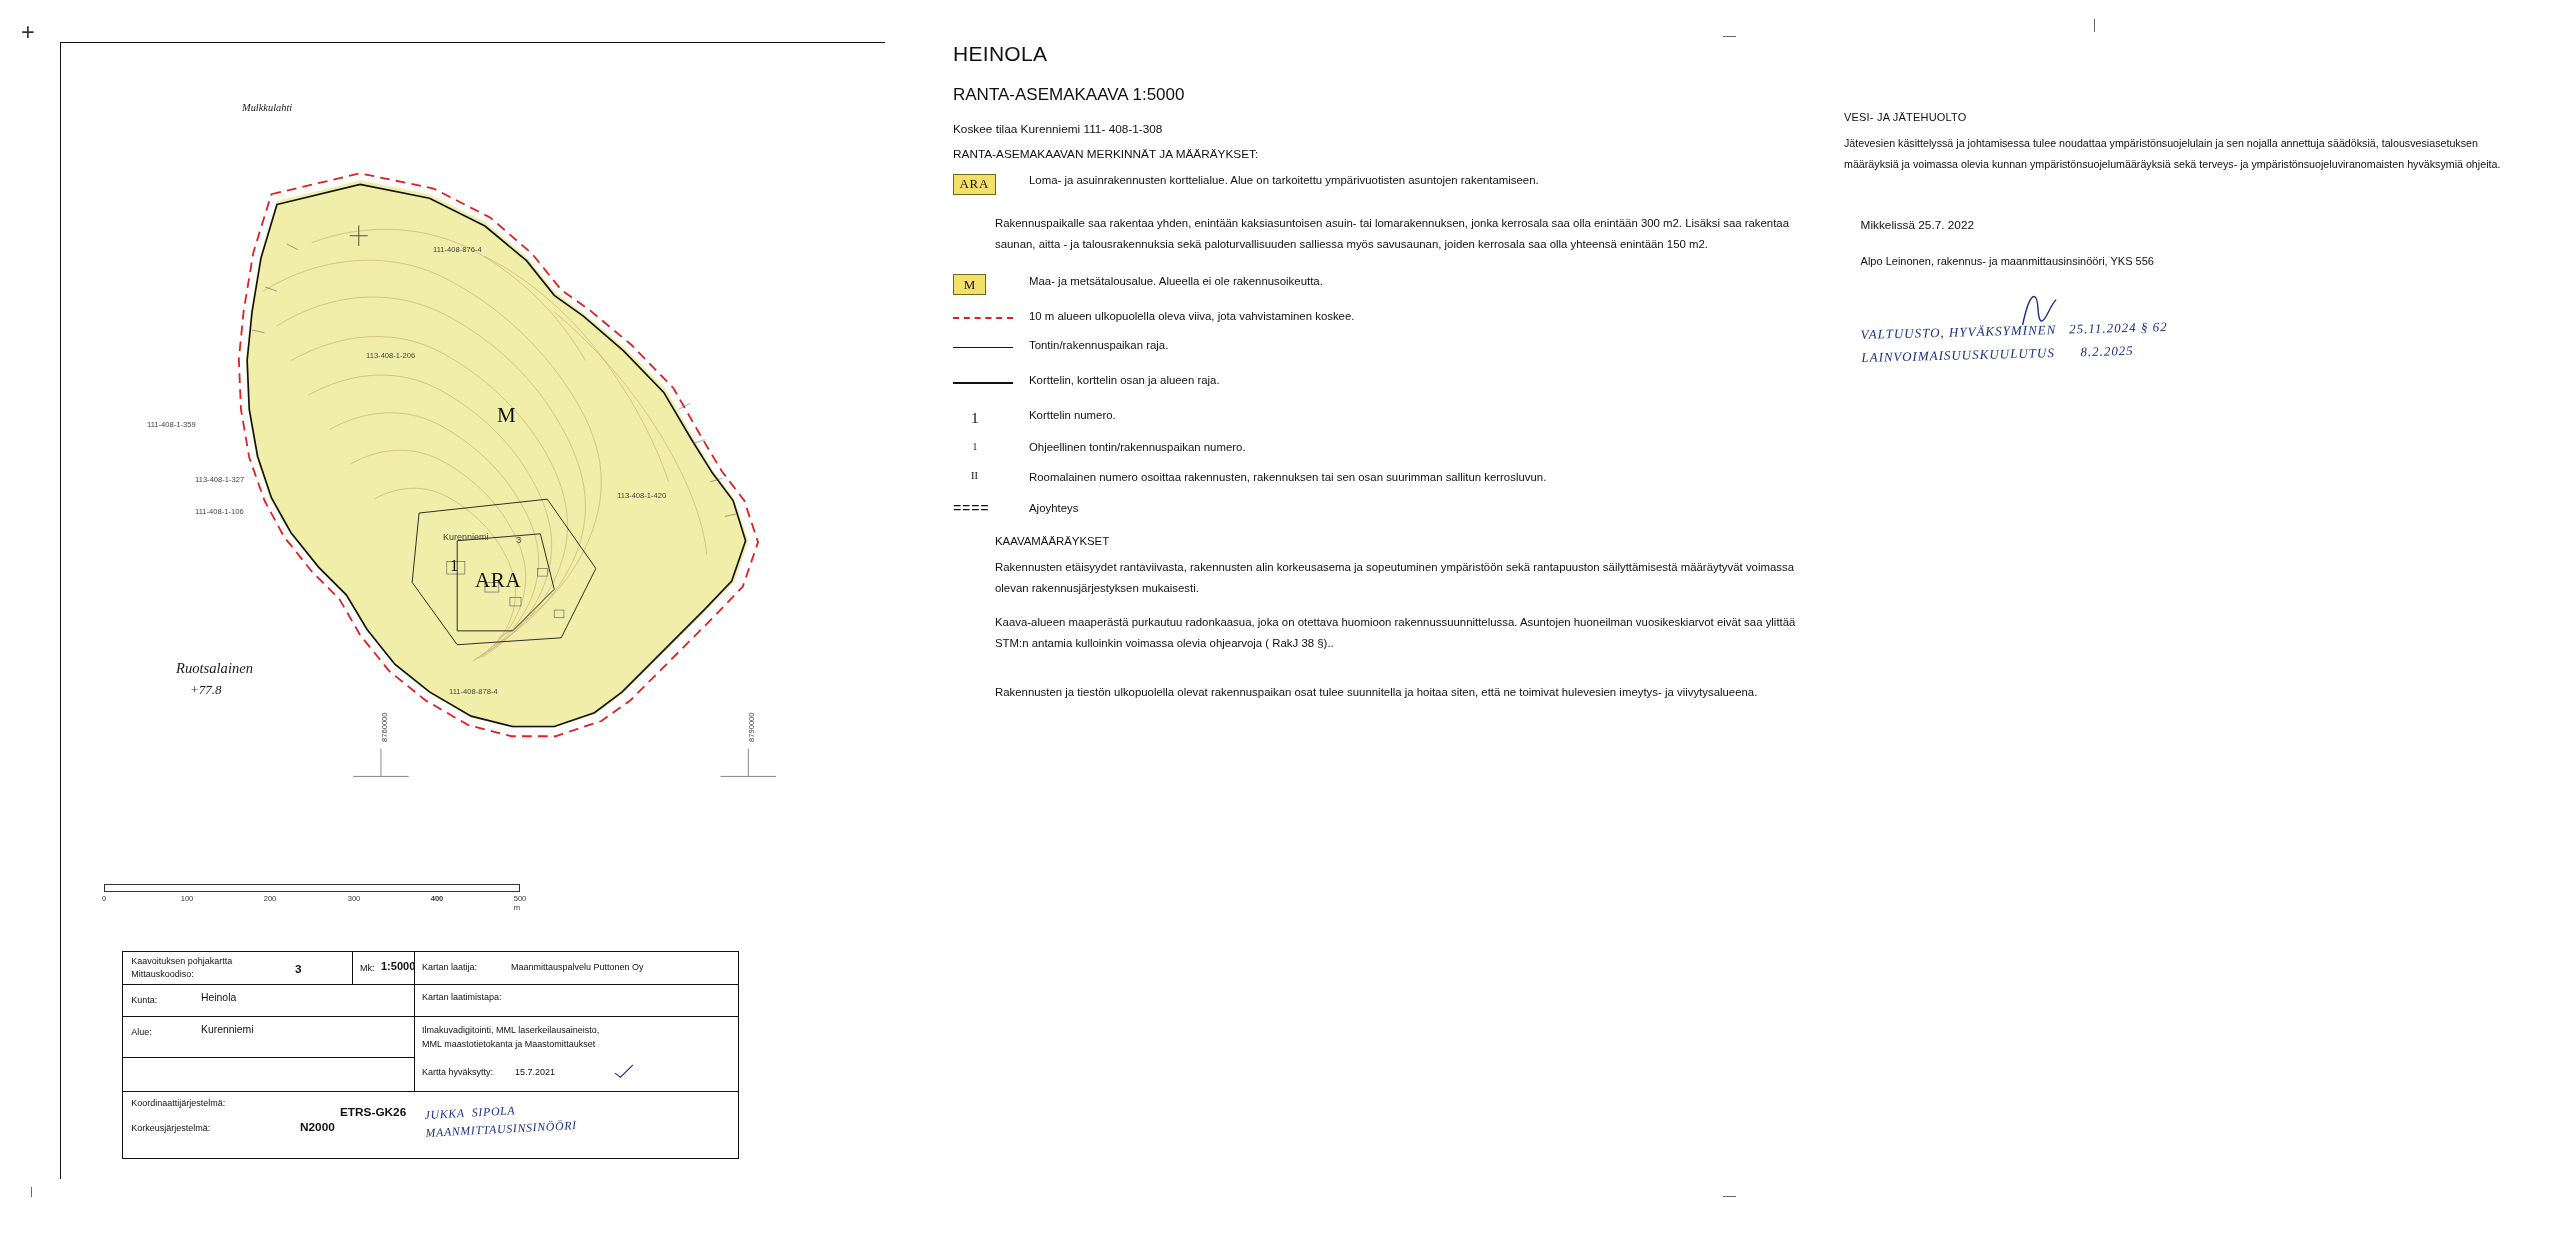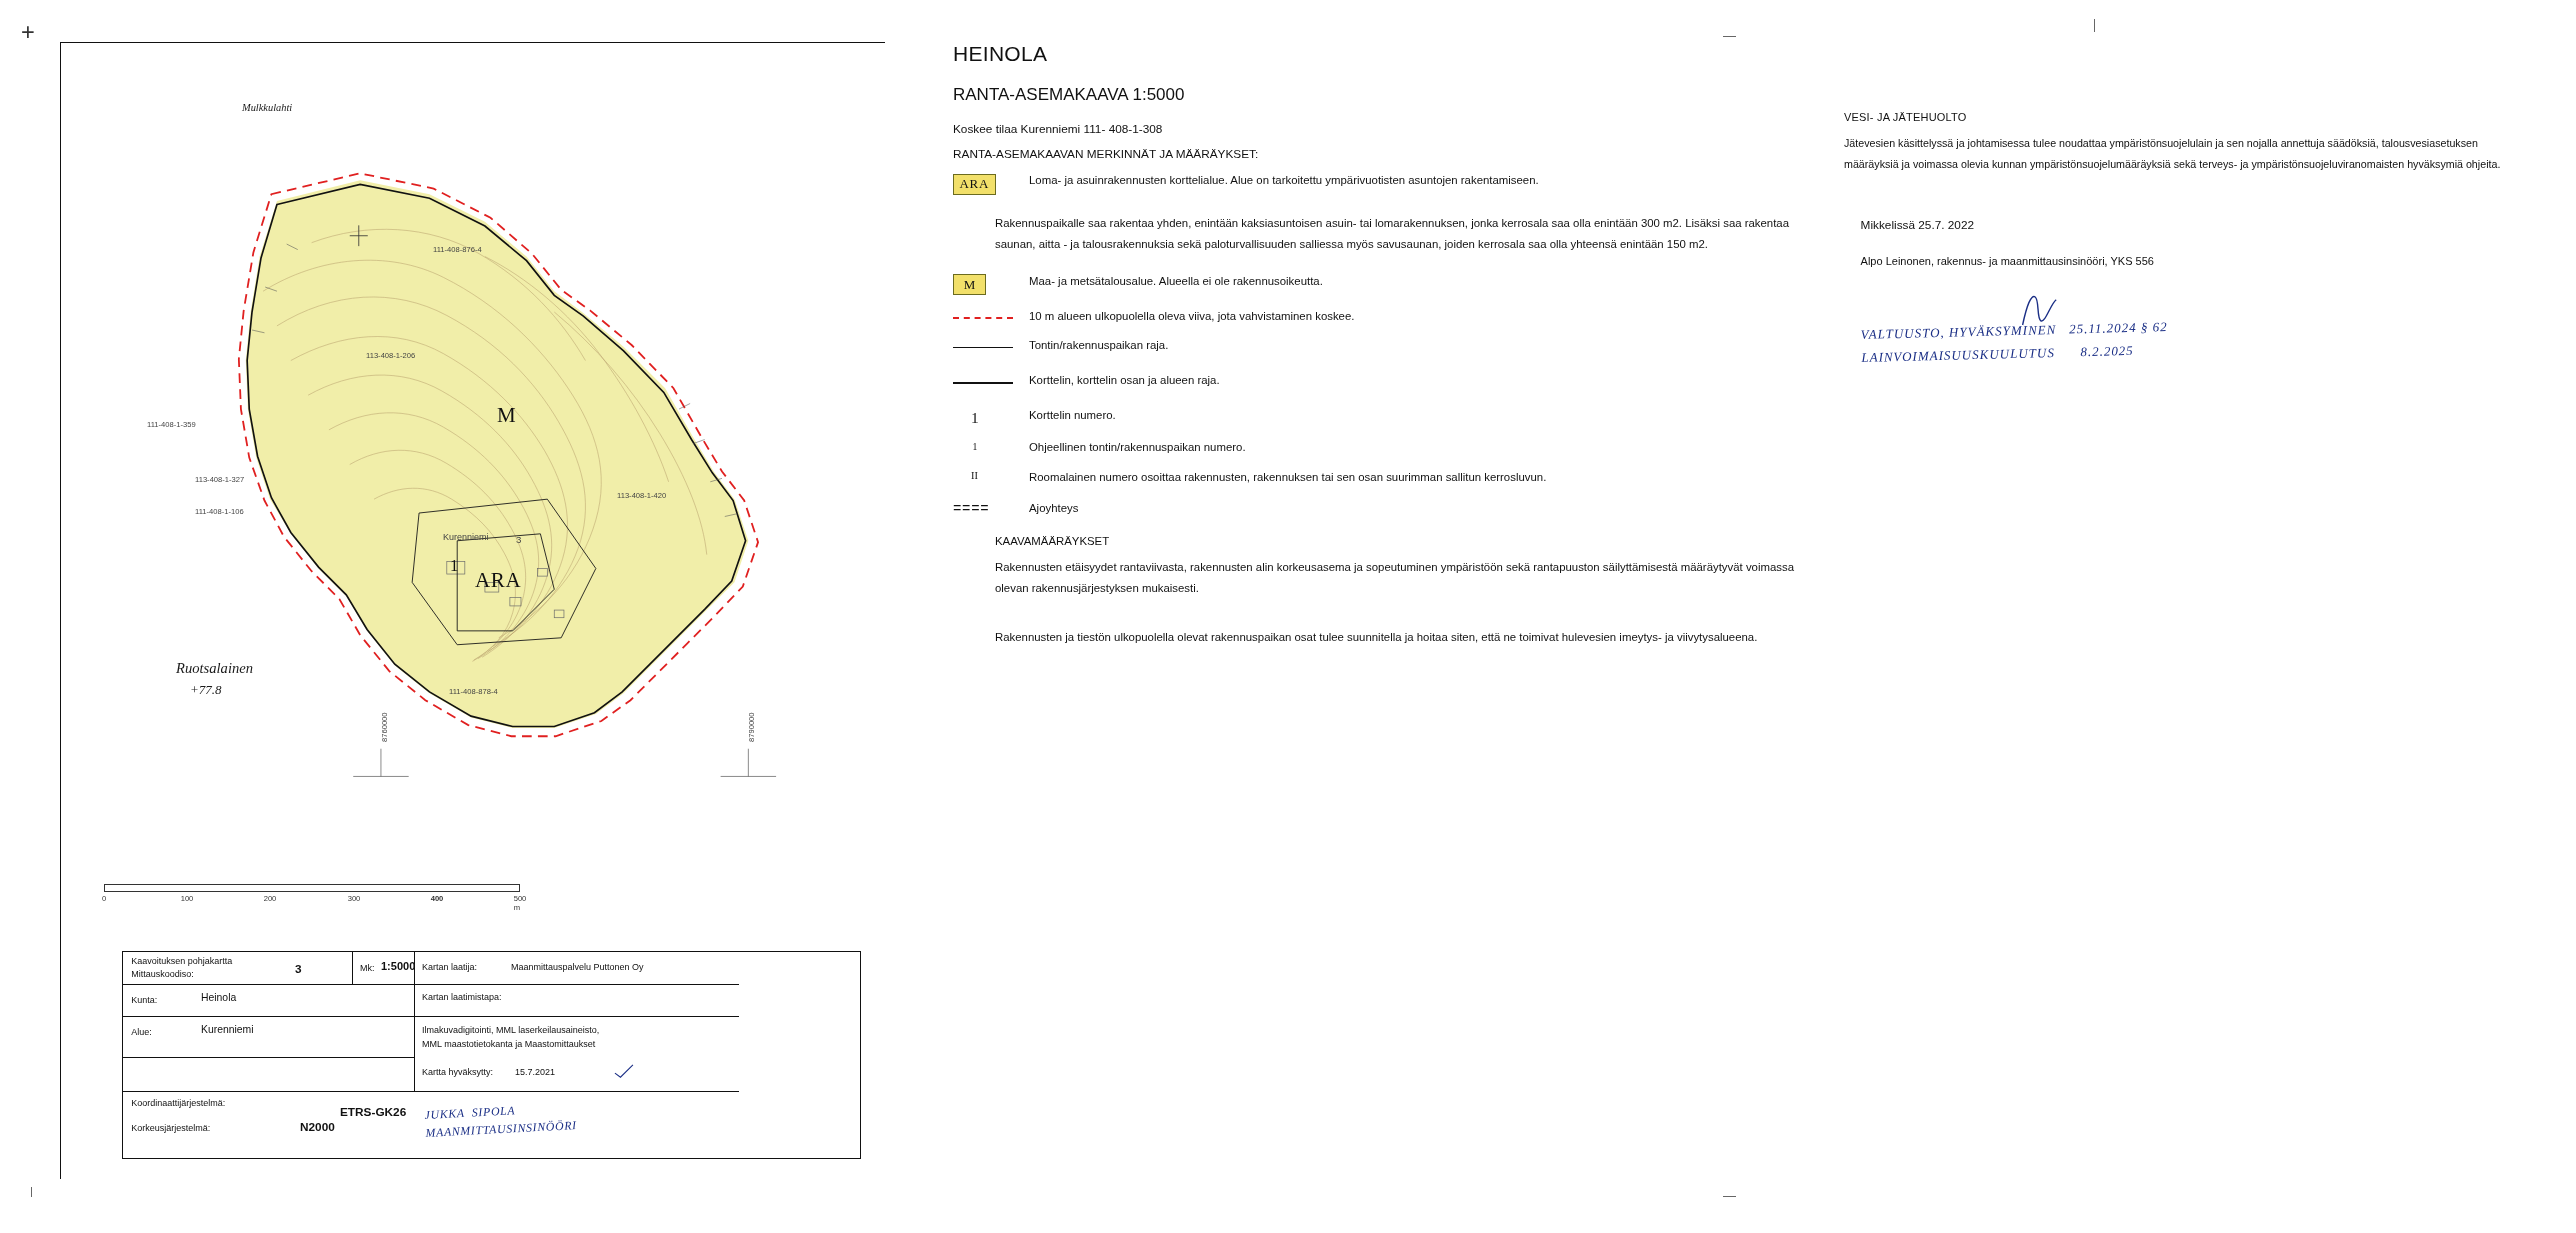--- a/index.html
+++ b/index.html
@@ -129,21 +129,21 @@
     font-size: 7.6px;
     color: #333;
     transform: translateX(-50%);
   }
 
   
   .legend-box {
     position: absolute;
     left: 122px;
     top: 951px;
-    width: 739px;
+    width: 617px;
     height: 208px;
     border: 1.4px solid #111;
     box-sizing: border-box;
     background: #fff;
   }
   .lb-text {
     position: absolute;
     font-size: 10.4px;
     color: #111;
     white-space: nowrap;
@@ -586,20 +586,21 @@
 
     <div class="legend-entry" style="margin-top:14px;">
       <div class="legend-symbol">
         <span class="ajoyhteys-sym">====</span>
       </div>
       <div class="legend-text">Ajoyhteys</div>
     </div>
 
     <p class="kaava-h">KAAVAMÄÄRÄYKSET</p>
     <div class="body-block">Rakennusten etäisyydet rantaviivasta, rakennusten alin korkeusasema ja sopeutuminen ympäristöön sekä rantapuuston säilyttämisestä määräytyvät voimassa  olevan rakennusjärjestyksen mukaisesti.</div>
+    <div class="body-block">Kaava-alueen maaperästä purkautuu radonkaasua, joka on otettava huomioon rakennussuunnittelussa. Asuntojen huoneilman vuosikeskiarvot eivät saa ylittää STM:n antamia kulloinkin voimassa olevia ohjearvoja ( RakJ 38 §)..</div>
     <div class="body-block" style="margin-top:28px;">Rakennusten ja tiestön ulkopuolella olevat rakennuspaikan osat tulee suunnitella ja hoitaa siten, että ne  toimivat hulevesien imeytys- ja viivytysalueena.</div>
   </div>
 
   <div class="right-col">
     <p class="r-title">VESI- JA JÄTEHUOLTO</p>
     <p class="r-body">Jätevesien käsittelyssä ja johtamisessa tulee noudattaa ympäristönsuojelulain ja sen nojalla annettuja säädöksiä, talousvesiasetuksen määräyksiä ja voimassa olevia kunnan ympäristönsuojelumääräyksiä sekä terveys- ja ympäristönsuojeluviranomaisten hyväksymiä ohjeita.</p>
     <p class="r-date">Mikkelissä 25.7. 2022</p>
     <p class="r-sign">Alpo Leinonen, rakennus- ja maanmittausinsinööri, YKS 556</p>
     <div class="r-hand" style="top:208px;">VALTUUSTO, HYVÄKSYMINEN   25.11.2024 § 62
 LAINVOIMAISUUSKUULUTUS      8.2.2025</div>

